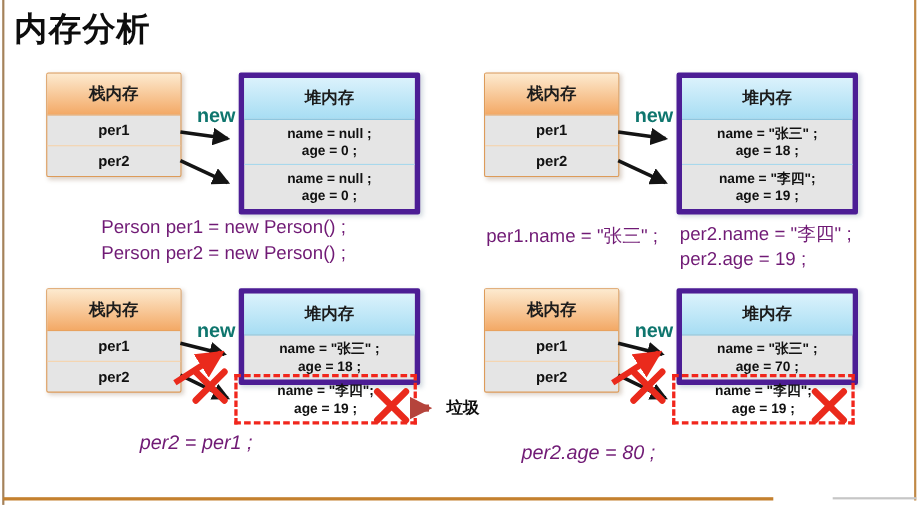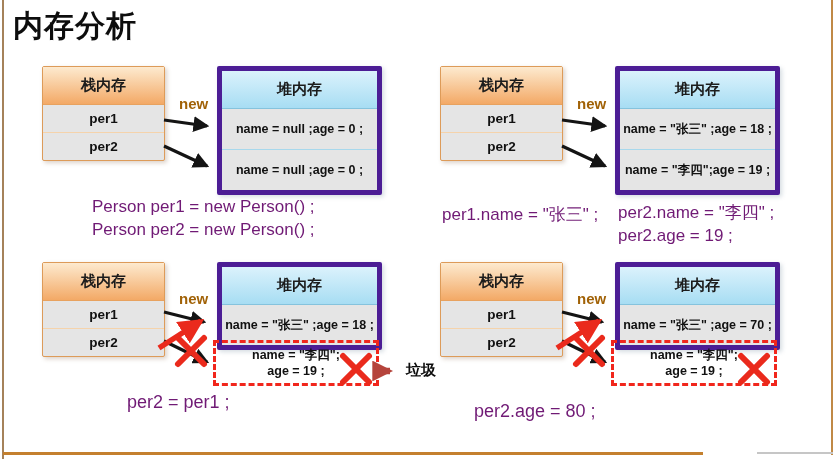--- a/index.html
+++ b/index.html
@@ -21,31 +21,31 @@
   .box{position:absolute;background:#e5e5e5;border-radius:2px;}
   .stack-box{width:121px;border:1px solid #dd9b59;box-shadow:2px 2px 4px rgba(130,95,60,.28);}
   .heap-box{width:155px;border:5px solid #4c1d95;box-shadow:2px 2px 4px rgba(90,120,140,.25);}
   .box-header{height:37px;display:flex;align-items:center;justify-content:center;
     font-weight:bold;font-size:15px;color:#1c1c1c;}
   .box-header.orange{background:linear-gradient(#fdeacf,#f3a966);border-bottom:1px solid #e8a25f;}
   .box-header.blue{background:linear-gradient(#dbf2fc,#a7ddf3);border-bottom:1px solid #85c3dd;}
   .stack-row{height:27px;display:flex;align-items:center;justify-content:center;
     font-weight:bold;font-size:13.5px;border-bottom:1px solid #f5d3ab;}
   .stack-row:last-child{border-bottom:none;text-align:right;}
-  .heap-cell{height:40px;display:flex;flex-direction:row;align-items:center;justify-content:center;
+  .heap-cell{height:40px;display:flex;flex-direction:column;align-items:center;justify-content:center;
     font-weight:bold;font-size:12.5px;line-height:16px;border-bottom:1px solid #a8d8ec;}
   .heap-cell:last-child{border-bottom:none;}
 
   .dashed-box{position:absolute;width:160px;height:40px;border:3px dashed #f1261c;
     display:flex;flex-direction:column;align-items:center;justify-content:center;
     font-weight:bold;font-size:12.5px;line-height:16px;background:transparent;}
 
-  .new-label{position:absolute;font-weight:bold;font-size:15px;color:#a16207;}
+  .new-label{position:absolute;font-weight:bold;font-size:18px;color:#0f766e;}
   .code{position:absolute;font-size:17px;line-height:23px;color:#701a75;}
-  .code.lg{font-size:18px;}
+  .code.lg{font-size:18px;font-style:italic;}
   .garbage-label{position:absolute;font-weight:bold;font-size:15px;color:#0d0d0d;}
 
   svg.overlay{position:absolute;left:0;top:0;pointer-events:none;}
 </style>
 </head>
 <body>
 
 <div class="abs edge-left"></div>
 <div class="abs edge-right"></div>
 <div class="abs edge-bottom"></div>

